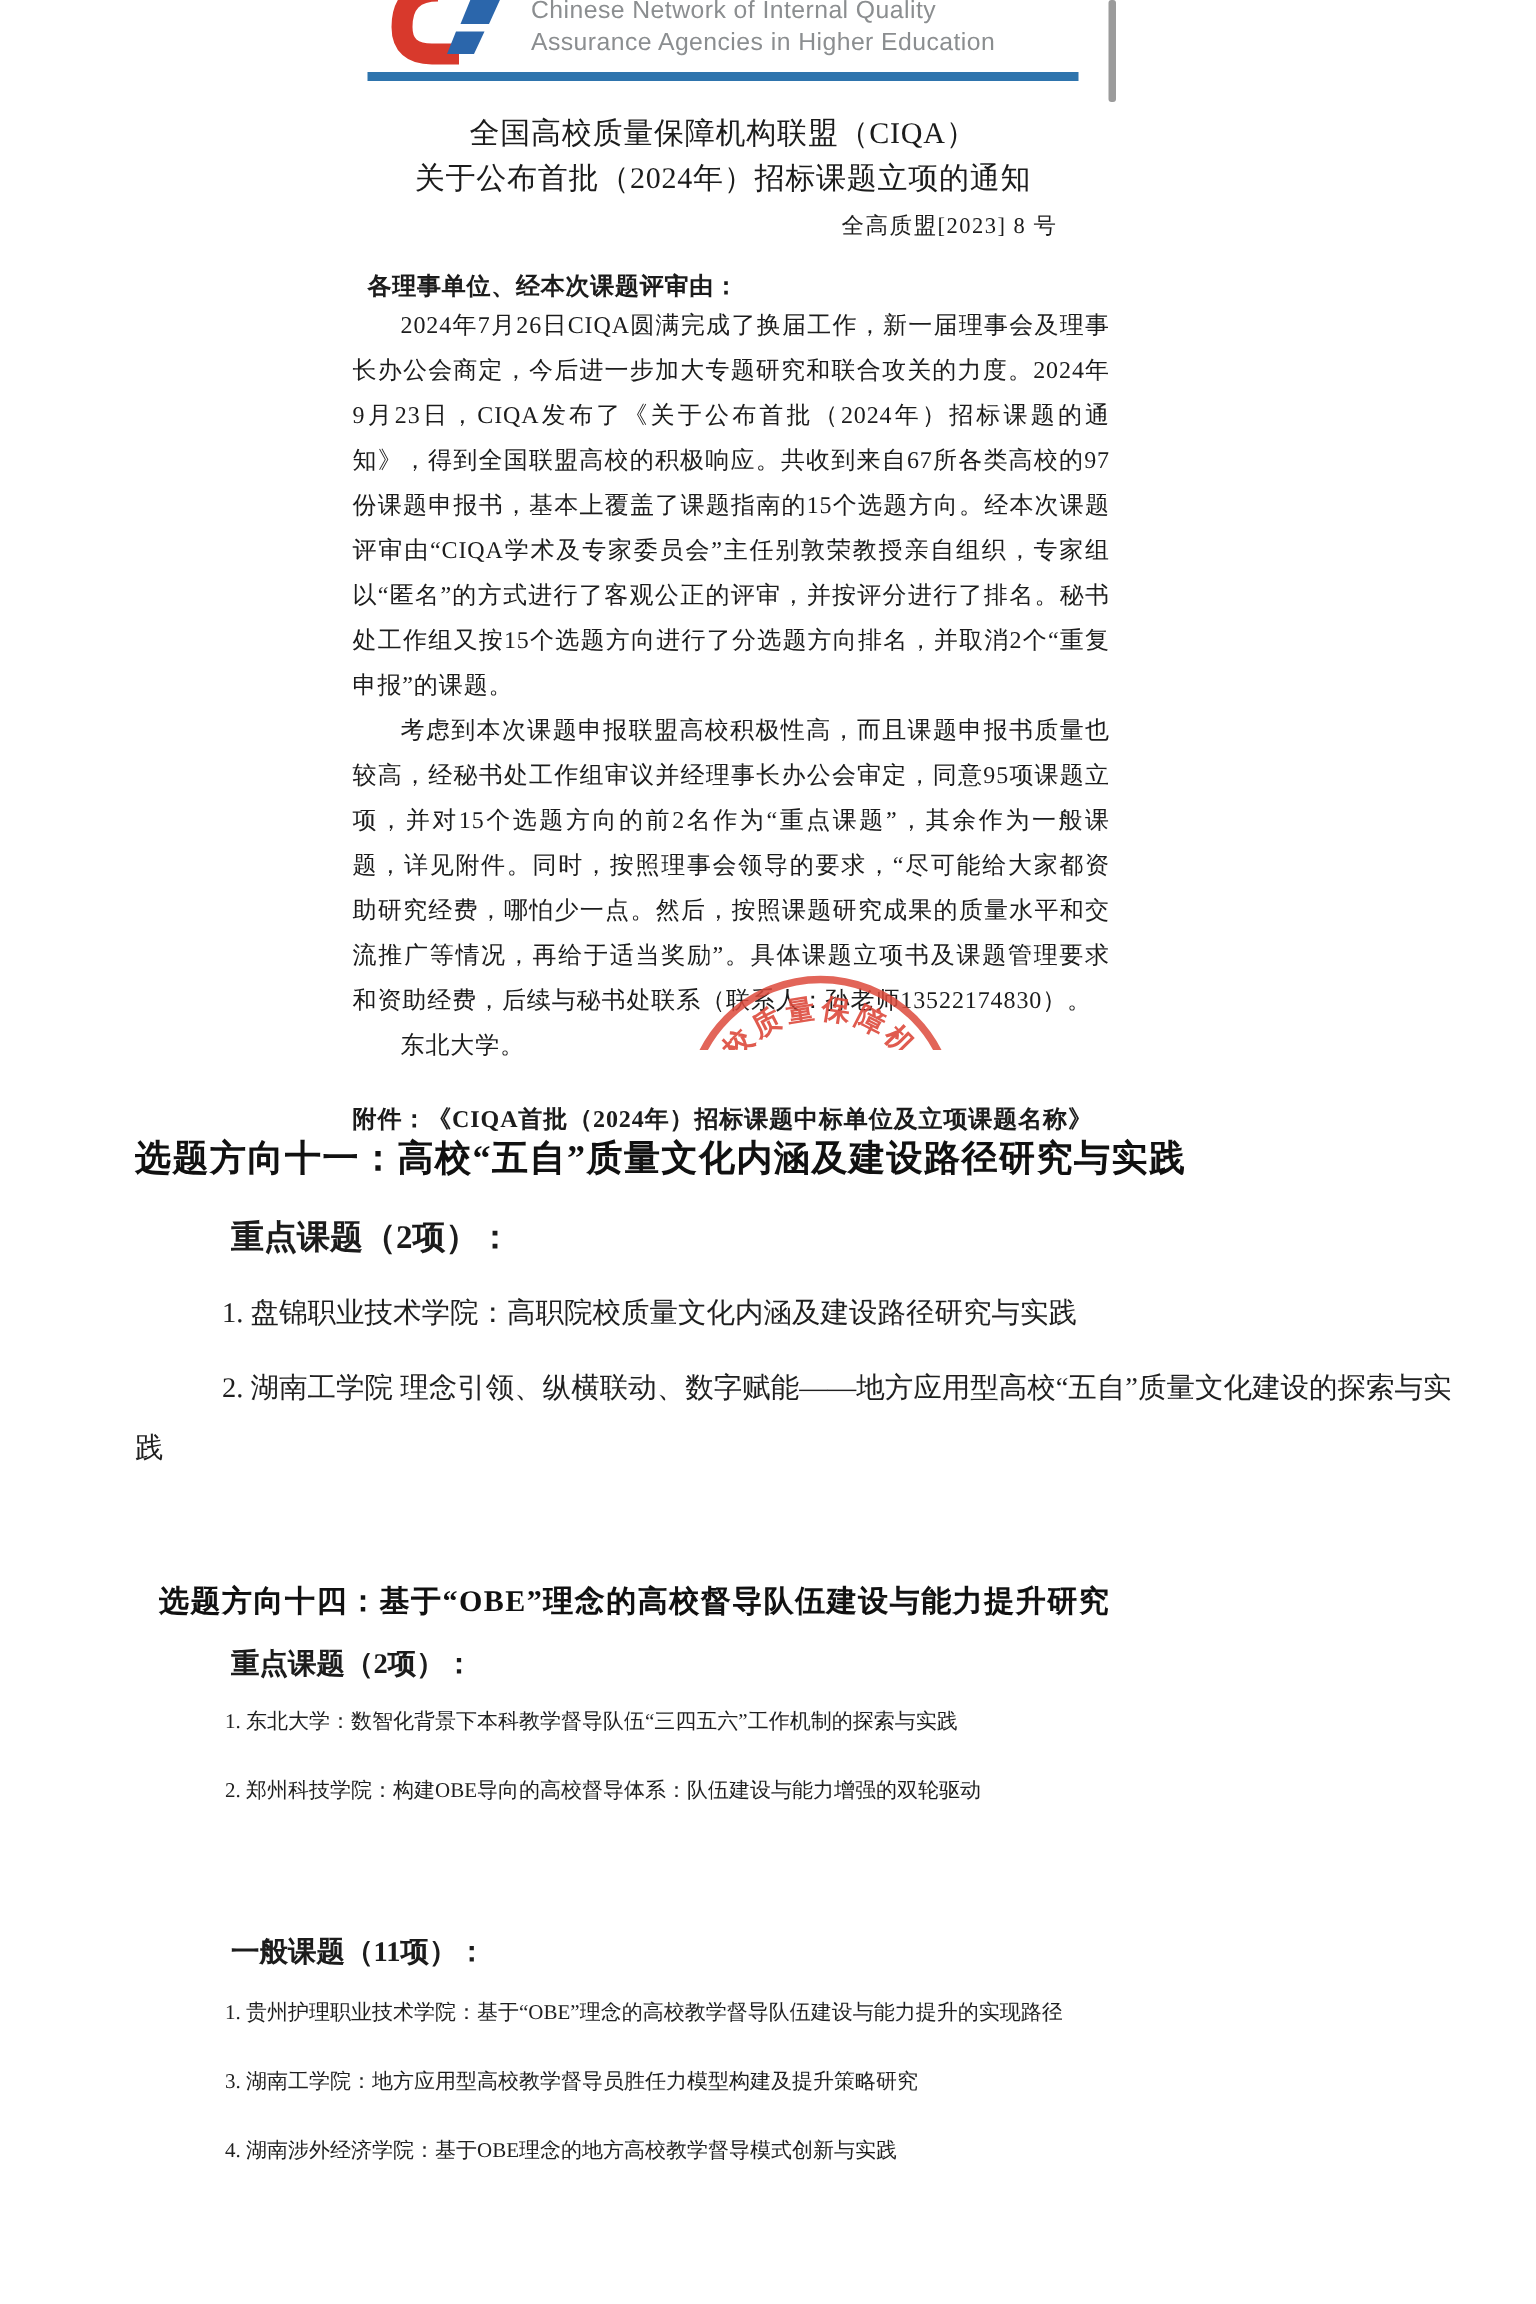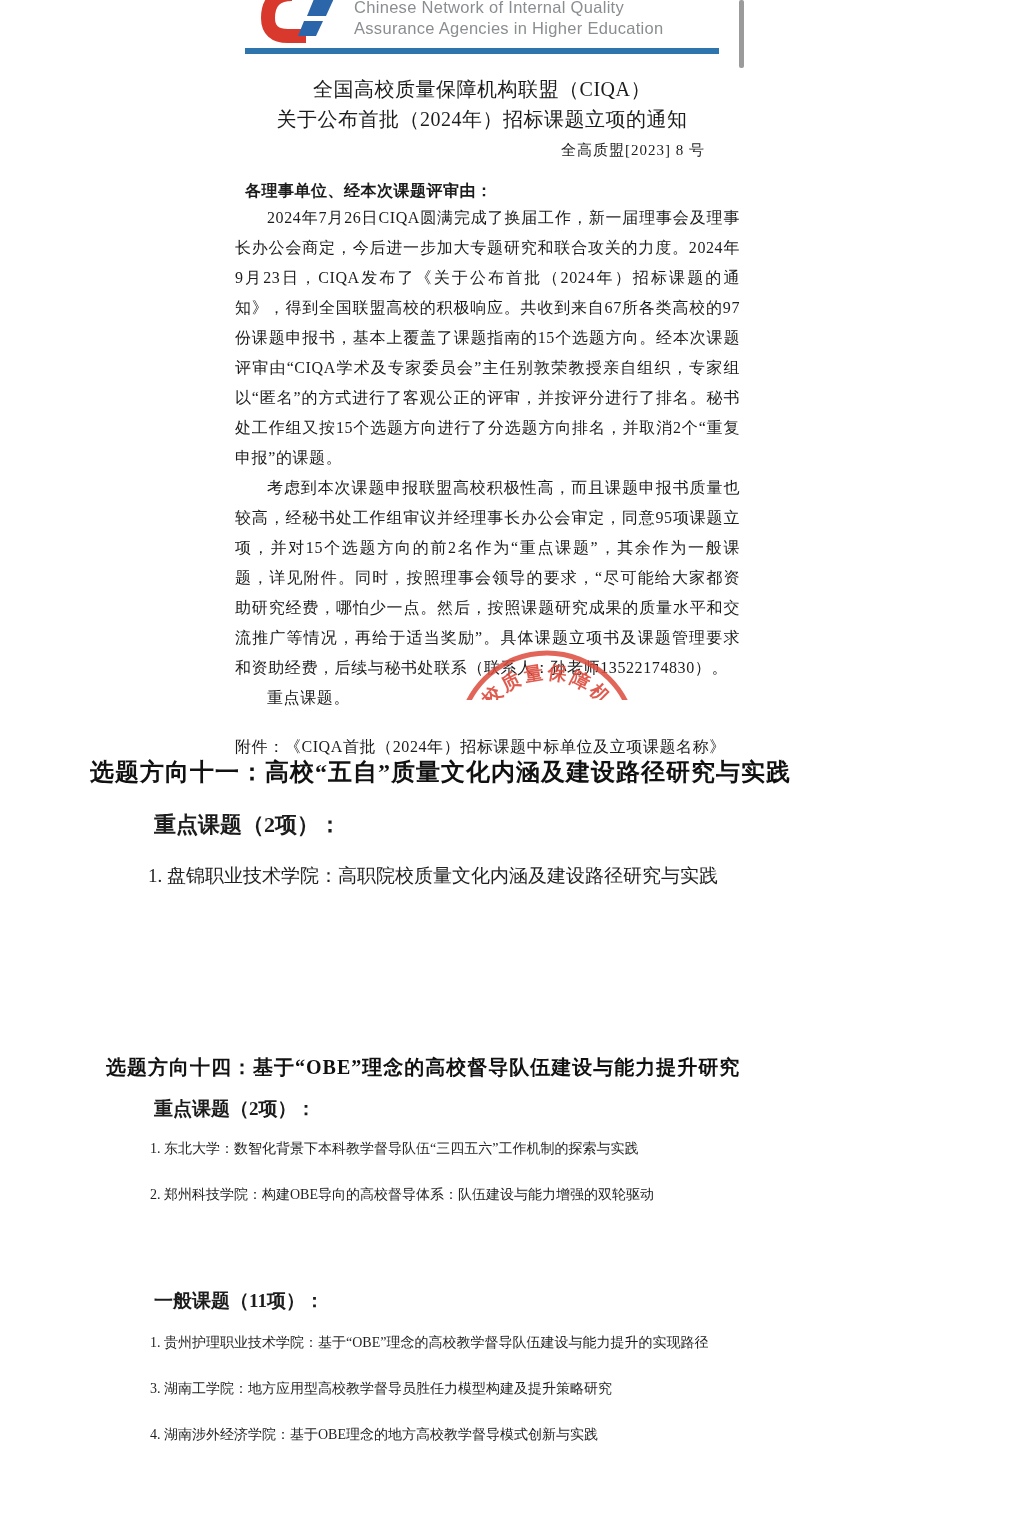--- a/index.html
+++ b/index.html
@@ -26,21 +26,21 @@
   .doc-number{text-align:right;font-size:15px;margin-top:7px;padding-right:14px;letter-spacing:1px;}
 
   .salutation{left:245px;top:181px;font-size:16px;font-weight:bold;letter-spacing:.5px;}
 
   .body-text{left:235px;top:203px;width:505px;}
   .body-text p{
     margin:0;font-size:16px;line-height:30px;letter-spacing:.6px;
     text-align:justify;text-indent:2em;word-break:break-all;
   }
   .closing{text-indent:2em;}
-  .attachment{margin-top:19px !important;text-indent:0 !important;text-align:left;}
+  .attachment{margin-top:19px !important;text-indent:0 !important;text-align:left;font-weight:bold;}
 
   
   .seal{left:452px;top:641px;width:190px;height:59px;overflow:hidden;}
 
   
   .sec-heading{
     font-weight:900;color:#111;letter-spacing:1px;
     font-family:"Liberation Serif","DejaVu Serif",serif;
   }
   .h11{left:90px;top:756px;font-size:24px;}
@@ -78,40 +78,41 @@
   <div class="title-line">全国高校质量保障机构联盟（CIQA）</div>
   <div class="title-line">关于公布首批（2024年）招标课题立项的通知</div>
   <div class="doc-number">全高质盟[2023] 8 号</div>
 </div>
 
 <div class="abs salutation">各理事单位、经本次课题评审由：</div>
 
 <div class="abs body-text">
   <p>2024年7月26日CIQA圆满完成了换届工作，新一届理事会及理事长办公会商定，今后进一步加大专题研究和联合攻关的力度。2024年9月23日，CIQA发布了《关于公布首批（2024年）招标课题的通知》，得到全国联盟高校的积极响应。共收到来自67所各类高校的97份课题申报书，基本上覆盖了课题指南的15个选题方向。经本次课题评审由“CIQA学术及专家委员会”主任别敦荣教授亲自组织，专家组以“匿名”的方式进行了客观公正的评审，并按评分进行了排名。秘书处工作组又按15个选题方向进行了分选题方向排名，并取消2个“重复申报”的课题。</p>
   <p>考虑到本次课题申报联盟高校积极性高，而且课题申报书质量也较高，经秘书处工作组审议并经理事长办公会审定，同意95项课题立项，并对15个选题方向的前2名作为“重点课题”，其余作为一般课题，详见附件。同时，按照理事会领导的要求，“尽可能给大家都资助研究经费，哪怕少一点。然后，按照课题研究成果的质量水平和交流推广等情况，再给于适当奖励”。具体课题立项书及课题管理要求和资助经费，后续与秘书处联系（联系人：孙老师13522174830）。</p>
-  <p class="closing">重点课题。</p>
+  <p class="closing">东北大学。</p>
   <p class="attachment">附件：《CIQA首批（2024年）招标课题中标单位及立项课题名称》</p>
 </div>
 
 <div class="abs seal">
   <svg width="190" height="120" viewBox="0 0 190 120" xmlns="http://www.w3.org/2000/svg">
     <circle cx="95" cy="100" r="88" fill="none" stroke="#dd4a3c" stroke-width="5" opacity="0.85"></circle>
     <defs>
       <path id="sealArc" d="M 30,82 A 70 70 0 0 1 160,82"></path>
     </defs>
     <text font-size="19" font-weight="bold" fill="#dd4a3c" opacity="0.9" font-family="'Liberation Serif','DejaVu Serif',serif" letter-spacing="3">
       <textPath href="#sealArc" startOffset="50%" text-anchor="middle">高校质量保障机构</textPath>
     </text>
   </svg>
 </div>
 
 <div class="abs sec-heading h11">选题方向十一：高校“五自”质量文化内涵及建设路径研究与实践</div>
 <div class="abs sub11">重点课题（2项）：</div>
 <div class="abs items11">
   <p>1. 盘锦职业技术学院：高职院校质量文化内涵及建设路径研究与实践</p>
+  <p>2. 湖南工学院  理念引领、纵横联动、数字赋能——地方应用型高校“五自”质量文化建设的探索与实践</p>
 </div>
 
 <div class="abs sec-heading h14">选题方向十四：基于“OBE”理念的高校督导队伍建设与能力提升研究</div>
 <div class="abs sub14a">重点课题（2项）：</div>
 <div class="abs items14a">
   <p>1. 东北大学：数智化背景下本科教学督导队伍“三四五六”工作机制的探索与实践</p>
   <p>2. 郑州科技学院：构建OBE导向的高校督导体系：队伍建设与能力增强的双轮驱动</p>
 </div>
 <div class="abs sub14b">一般课题（11项）：</div>
 <div class="abs items14b">

